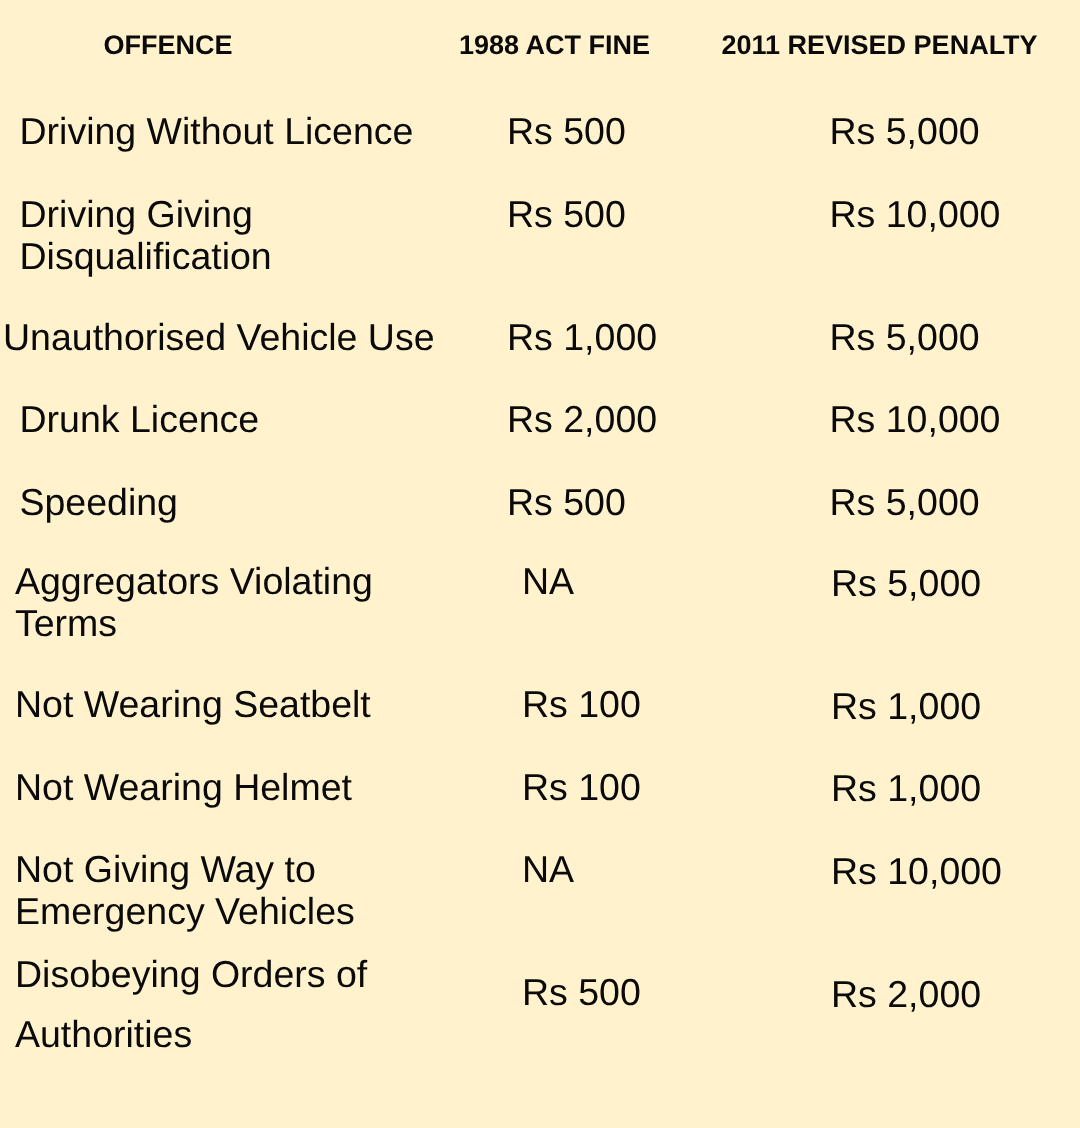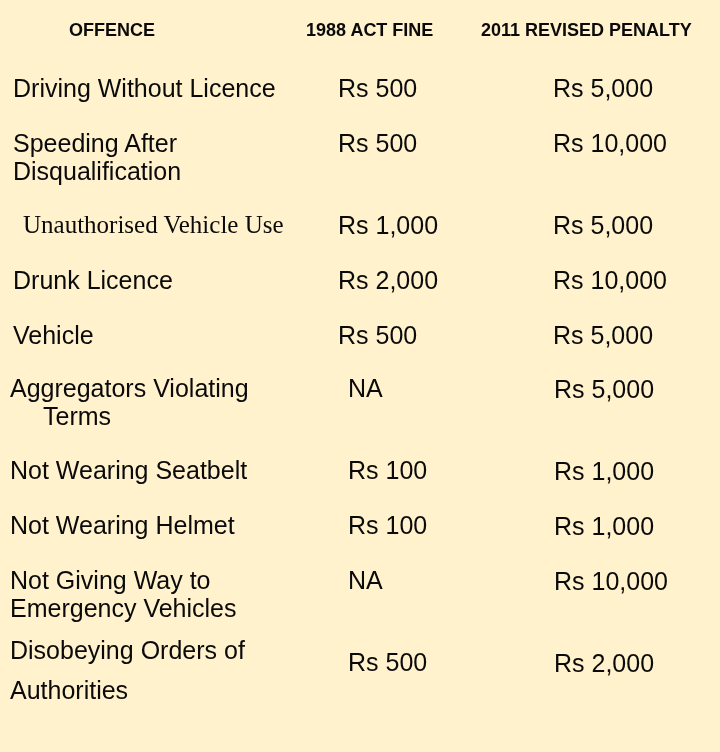--- a/index.html
+++ b/index.html
@@ -15,43 +15,43 @@
   <div class="hdr" style="left:69px;text-align:center;">OFFENCE</div>
   <div class="hdr" style="left:306px;">1988 ACT FINE</div>
   <div class="hdr" style="left:481px;">2011 REVISED PENALTY</div>
 
   <div>
     <div class="cell" style="left:13px;top:74px;">Driving Without Licence</div>
     <div class="cell" style="left:338px;top:74px;">Rs 500</div>
     <div class="cell" style="left:553px;top:74px;">Rs 5,000</div>
   </div>
   <div>
-    <div class="cell" style="left:13px;top:129px;">Speeding After</div>
+    <div class="cell" style="left:13px;top:129px;">Driving Giving</div>
     <div class="cell" style="left:13px;top:157px;">Disqualification</div>
     <div class="cell" style="left:338px;top:129px;">Rs 500</div>
     <div class="cell" style="left:553px;top:129px;">Rs 10,000</div>
   </div>
   <div>
-    <div class="cell" style="left:23px;top:211px;font-family:Liberation Serif, serif;">Unauthorised Vehicle Use</div>
+    <div class="cell" style="left:2px;top:211px;">Unauthorised Vehicle Use</div>
     <div class="cell" style="left:338px;top:211px;">Rs 1,000</div>
     <div class="cell" style="left:553px;top:211px;">Rs 5,000</div>
   </div>
   <div>
     <div class="cell" style="left:13px;top:266px;">Drunk Licence</div>
     <div class="cell" style="left:338px;top:266px;">Rs 2,000</div>
     <div class="cell" style="left:553px;top:266px;">Rs 10,000</div>
   </div>
   <div>
-    <div class="cell" style="left:13px;top:321px;">Vehicle</div>
+    <div class="cell" style="left:13px;top:321px;">Speeding</div>
     <div class="cell" style="left:338px;top:321px;">Rs 500</div>
     <div class="cell" style="left:553px;top:321px;">Rs 5,000</div>
   </div>
   <div>
     <div class="cell" style="left:10px;top:374px;">Aggregators Violating</div>
-    <div class="cell" style="left:10px;top:402px;margin-left:33px;">Terms</div>
+    <div class="cell" style="left:10px;top:402px;">Terms</div>
     <div class="cell" style="left:348px;top:374px;">NA</div>
     <div class="cell" style="left:554px;top:375px;">Rs 5,000</div>
   </div>
   <div>
     <div class="cell" style="left:10px;top:456px;">Not Wearing Seatbelt</div>
     <div class="cell" style="left:348px;top:456px;">Rs 100</div>
     <div class="cell" style="left:554px;top:457px;">Rs 1,000</div>
   </div>
   <div>
     <div class="cell" style="left:10px;top:511px;">Not Wearing Helmet</div>

